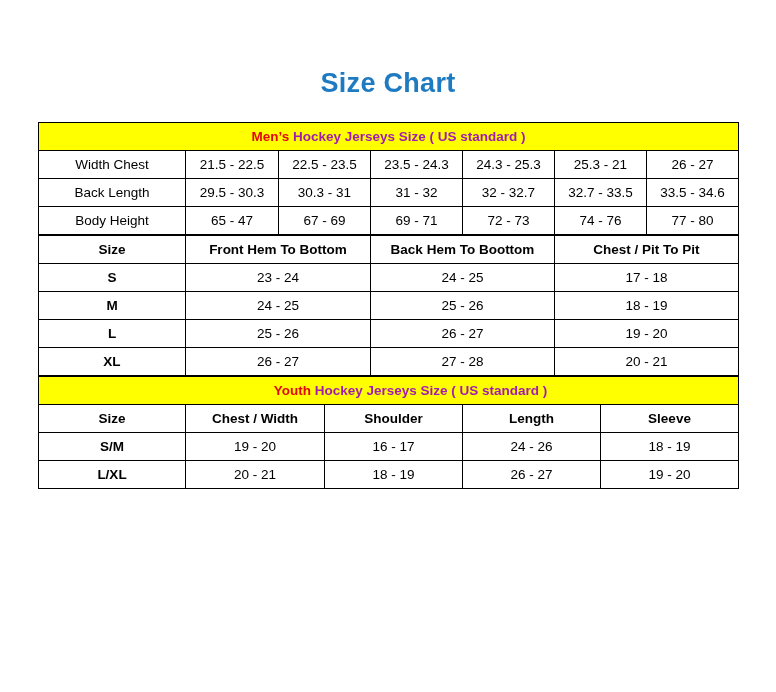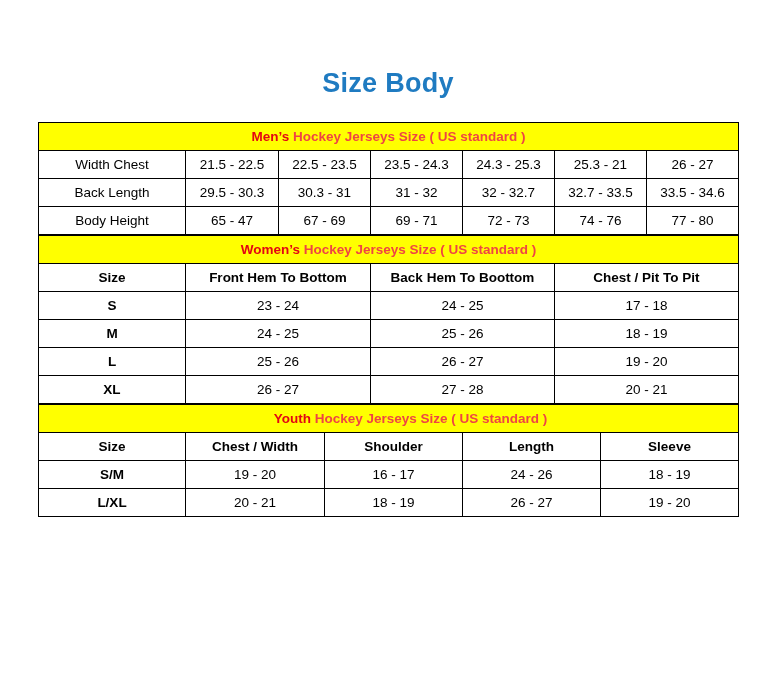--- a/index.html
+++ b/index.html
@@ -51,37 +51,37 @@
   }
   .section-header td {
     background: #ffff00;
     font-weight: bold;
     font-size: 15px;
     height: 32px;
   }
   .section-header .accent-men { color: #e30613; }
   .section-header .accent-women { color: #e30613; }
   .section-header .accent-youth { color: #e30613; margin-left: 44px; }
-  .section-header .rest { color: #ef4444; }
+  .section-header .rest { color: #a21caf; }
   .col-head td {
     font-weight: bold;
   }
   .row-label {
     font-weight: normal;
   }
   .bold-cell {
     font-weight: bold;
   }
 </style>
 </head>
 <body>
 
 <div class="page">
 
-  <h1 class="page-title">Size Body</h1>
+  <h1 class="page-title">Size Chart</h1>
 
   <div class="chart-wrap">
 
     <table class="size-table">
       <colgroup>
         <col style="width:147px">
           <col style="width:93px">
           <col style="width:92px">
           <col style="width:92px">
           <col style="width:92px">
@@ -123,23 +123,20 @@
     </table>
 
     <table class="size-table">
       <colgroup>
         <col style="width:147px">
           <col style="width:185px">
           <col style="width:184px">
           <col style="width:184px">
       </colgroup>
       <tbody>
-        <tr class="section-header">
-          <td colspan="4"><span class="accent-women">Women’s</span><span class="rest"> Hockey Jerseys Size ( US standard )</span></td>
-        </tr>
         <tr class="col-head">
           <td>Size</td>
           <td>Front Hem To Bottom</td>
           <td>Back Hem To Boottom</td>
           <td>Chest / Pit To Pit</td>
         </tr>
         <tr>
           <td class="bold-cell">S</td>
           <td>23 - 24</td>
           <td>24 - 25</td>

